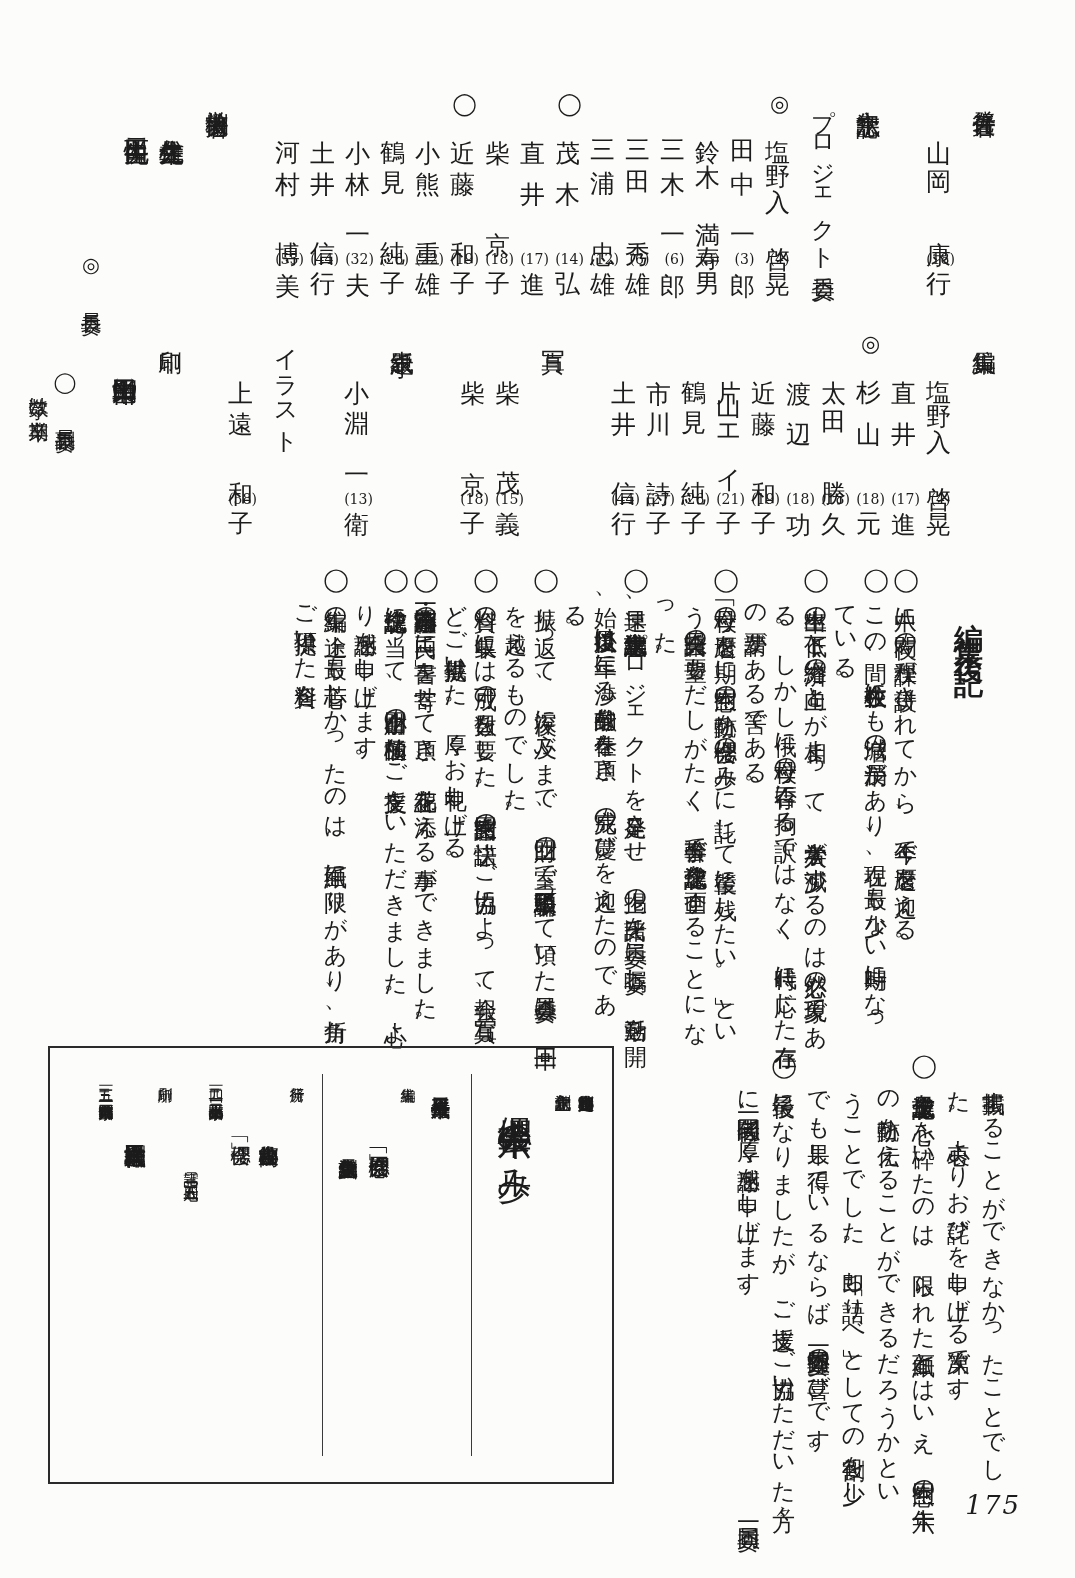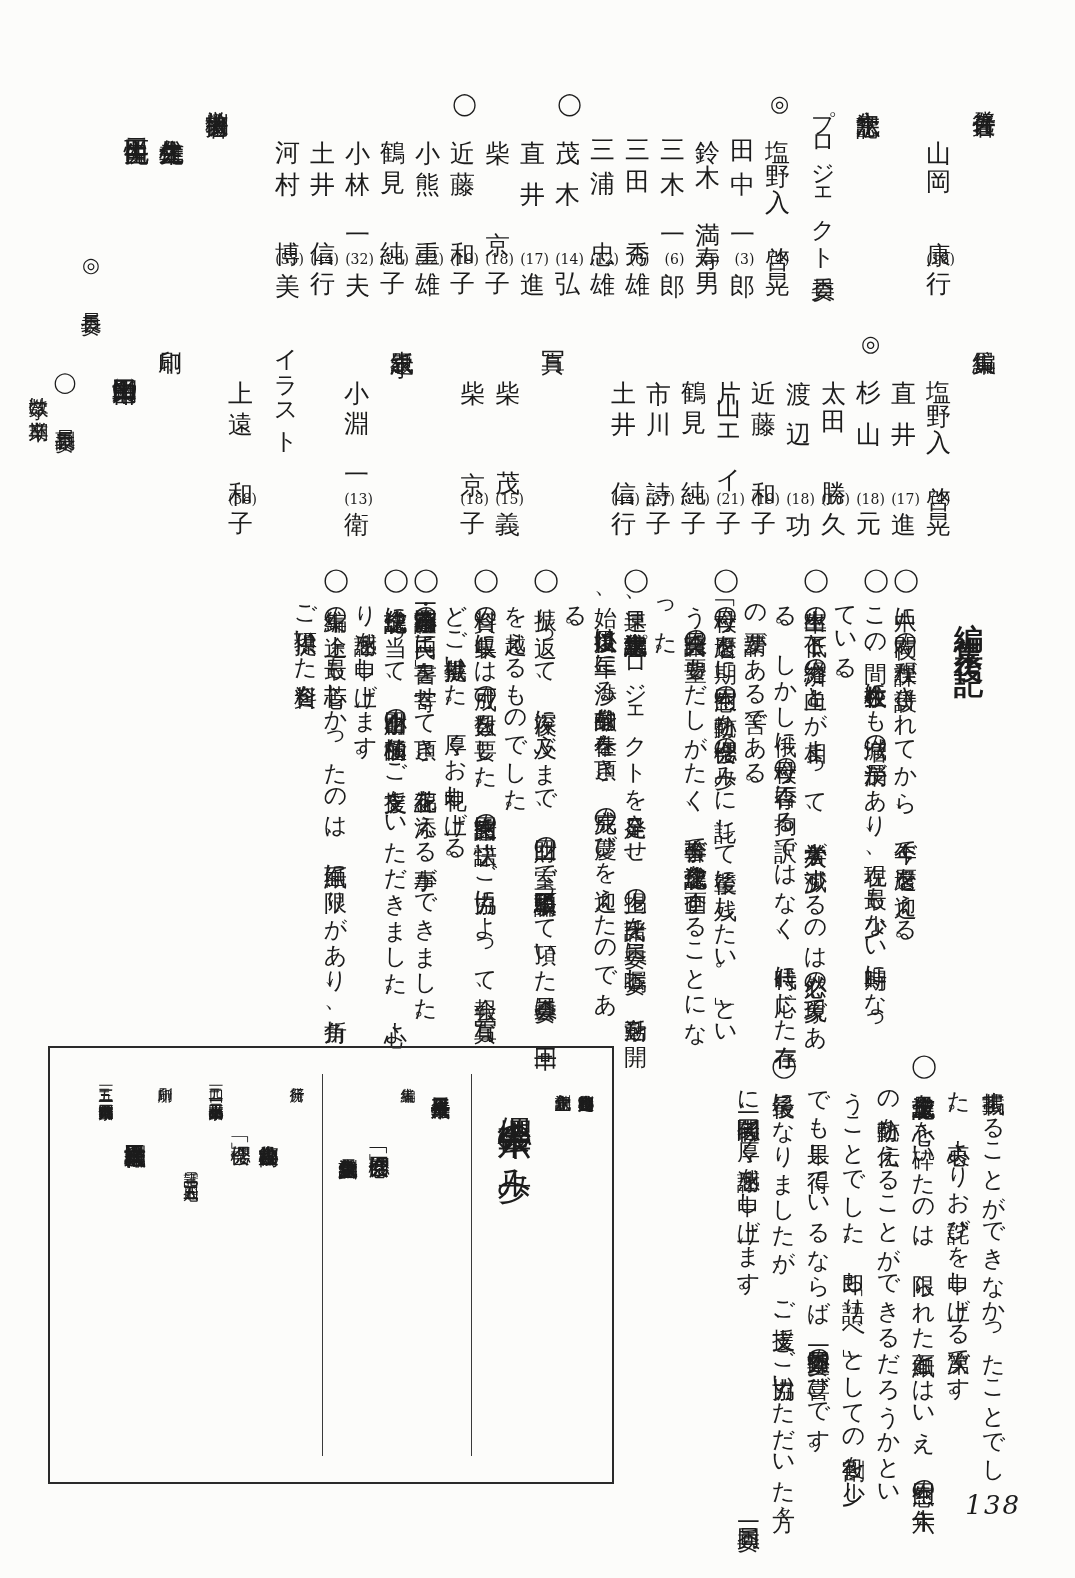--- a/index.html
+++ b/index.html
@@ -193,14 +193,14 @@
       <div class="bx-addr">〒一四二　東京都品川区小山三ー三ー三十二</div>
       <div class="bx-tel">電話　（〇三）三七一四ー八一五五</div>
     </div>
     <div>
       <div class="bx-label">印刷所</div>
       <div class="bx-prname">吉田印刷工業株式会社</div>
       <div class="bx-addr">〒一三五　東京都江東区門前仲町一ー十八ー三</div>
     </div>
   </div>
 
-  <div class="page-number">138</div>
+  <div class="page-number">175</div>
 </div>
 
 </body></html>

